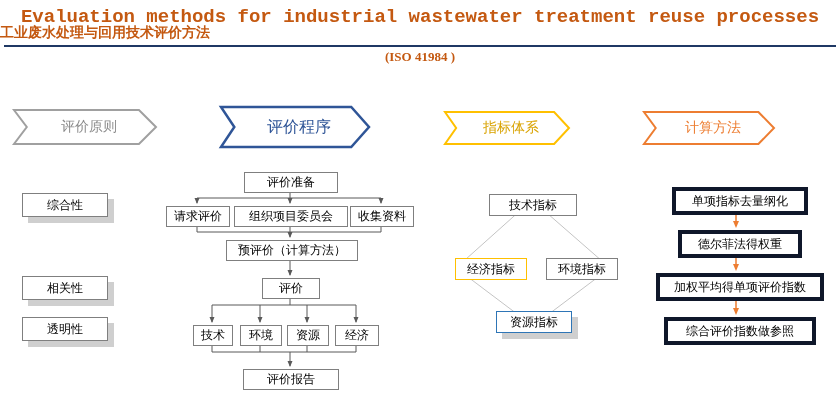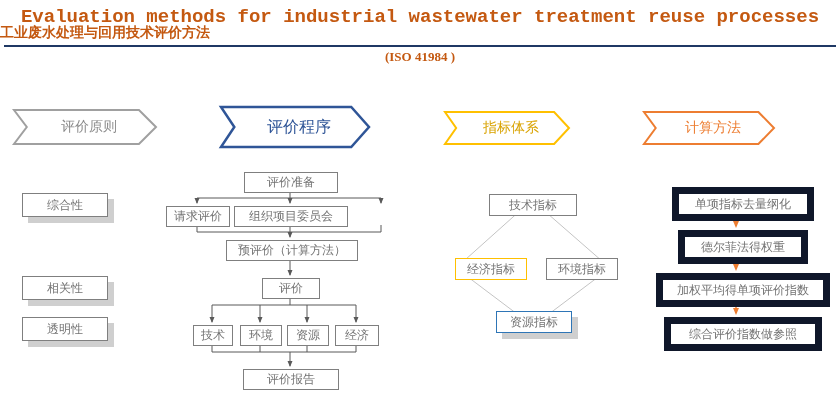--- a/index.html
+++ b/index.html
@@ -18,26 +18,26 @@
   .chev span{position:absolute;left:0;top:0;right:0;bottom:0;display:flex;align-items:center;justify-content:center;font-weight:normal;font-size:14px;padding-left:8px;white-space:nowrap}
   .chev.gray polygon{stroke:#A0A0A0}
   .chev.gray span{color:#8a8a8a}
   .chev.blue polygon{stroke:#2F5597;stroke-width:2.5}
   .chev.blue span{color:#2F5597;font-size:16px}
   .chev.gold polygon{stroke:#FFC000}
   .chev.gold span{color:#D9A300}
   .chev.orange polygon{stroke:#ED7D31}
   .chev.orange span{color:#ED7D31}
 
-  .bx{position:absolute;z-index:1;background:#fff;border:1px solid #7F7F7F;color:#737373;
+  .bx{position:absolute;z-index:1;background:#fff;border:1px solid #7F7F7F;color:#000000;
       font-size:12px;display:flex;align-items:center;justify-content:center;white-space:nowrap}
   .bx.shadow{box-shadow:6px 6px 0 #cfcfcf}
   .bx.yellowb{border:1.5px solid #FFC000}
   .bx.blueb{border:1.5px solid #2E75B6}
-  .bx.orangeb{border:7px solid #0f172a}
+  .bx.orangeb{border:4px solid #0f172a}
 </style>
 </head>
 <body>
 
 <div id="canvas">
 
   <div class="title-en">Evaluation methods for industrial wastewater treatment reuse processes</div>
   <div class="title-zh">工业废水处理与回用技术评价方法</div>
   <div class="divider"></div>
   <div class="title-iso">(ISO 41984 )</div>
@@ -107,20 +107,21 @@
     <span>计算方法</span>
   </div>
 
   <div class="bx shadow" style="left:22px;top:193px;width:84px;height:22px">综合性</div>
   <div class="bx shadow" style="left:22px;top:276px;width:84px;height:22px">相关性</div>
   <div class="bx shadow" style="left:22px;top:317px;width:84px;height:22px">透明性</div>
 
   <div class="bx" style="left:244px;top:172px;width:92px;height:19px">评价准备</div>
   <div class="bx" style="left:166px;top:206px;width:62px;height:19px">请求评价</div>
   <div class="bx" style="left:234px;top:206px;width:112px;height:19px">组织项目委员会</div>
+  <div class="bx" style="left:350px;top:206px;width:62px;height:19px">收集资料</div>
   <div class="bx" style="left:226px;top:240px;width:130px;height:19px">预评价（计算方法）</div>
   <div class="bx" style="left:262px;top:278px;width:56px;height:19px">评价</div>
   <div class="bx" style="left:193px;top:325px;width:38px;height:19px">技术</div>
   <div class="bx" style="left:240px;top:325px;width:40px;height:19px">环境</div>
   <div class="bx" style="left:287px;top:325px;width:40px;height:19px">资源</div>
   <div class="bx" style="left:335px;top:325px;width:42px;height:19px">经济</div>
   <div class="bx" style="left:243px;top:369px;width:94px;height:19px">评价报告</div>
 
   <div class="bx" style="left:489px;top:194px;width:86px;height:20px">技术指标</div>
   <div class="bx yellowb" style="left:455px;top:258px;width:70px;height:20px">经济指标</div>

